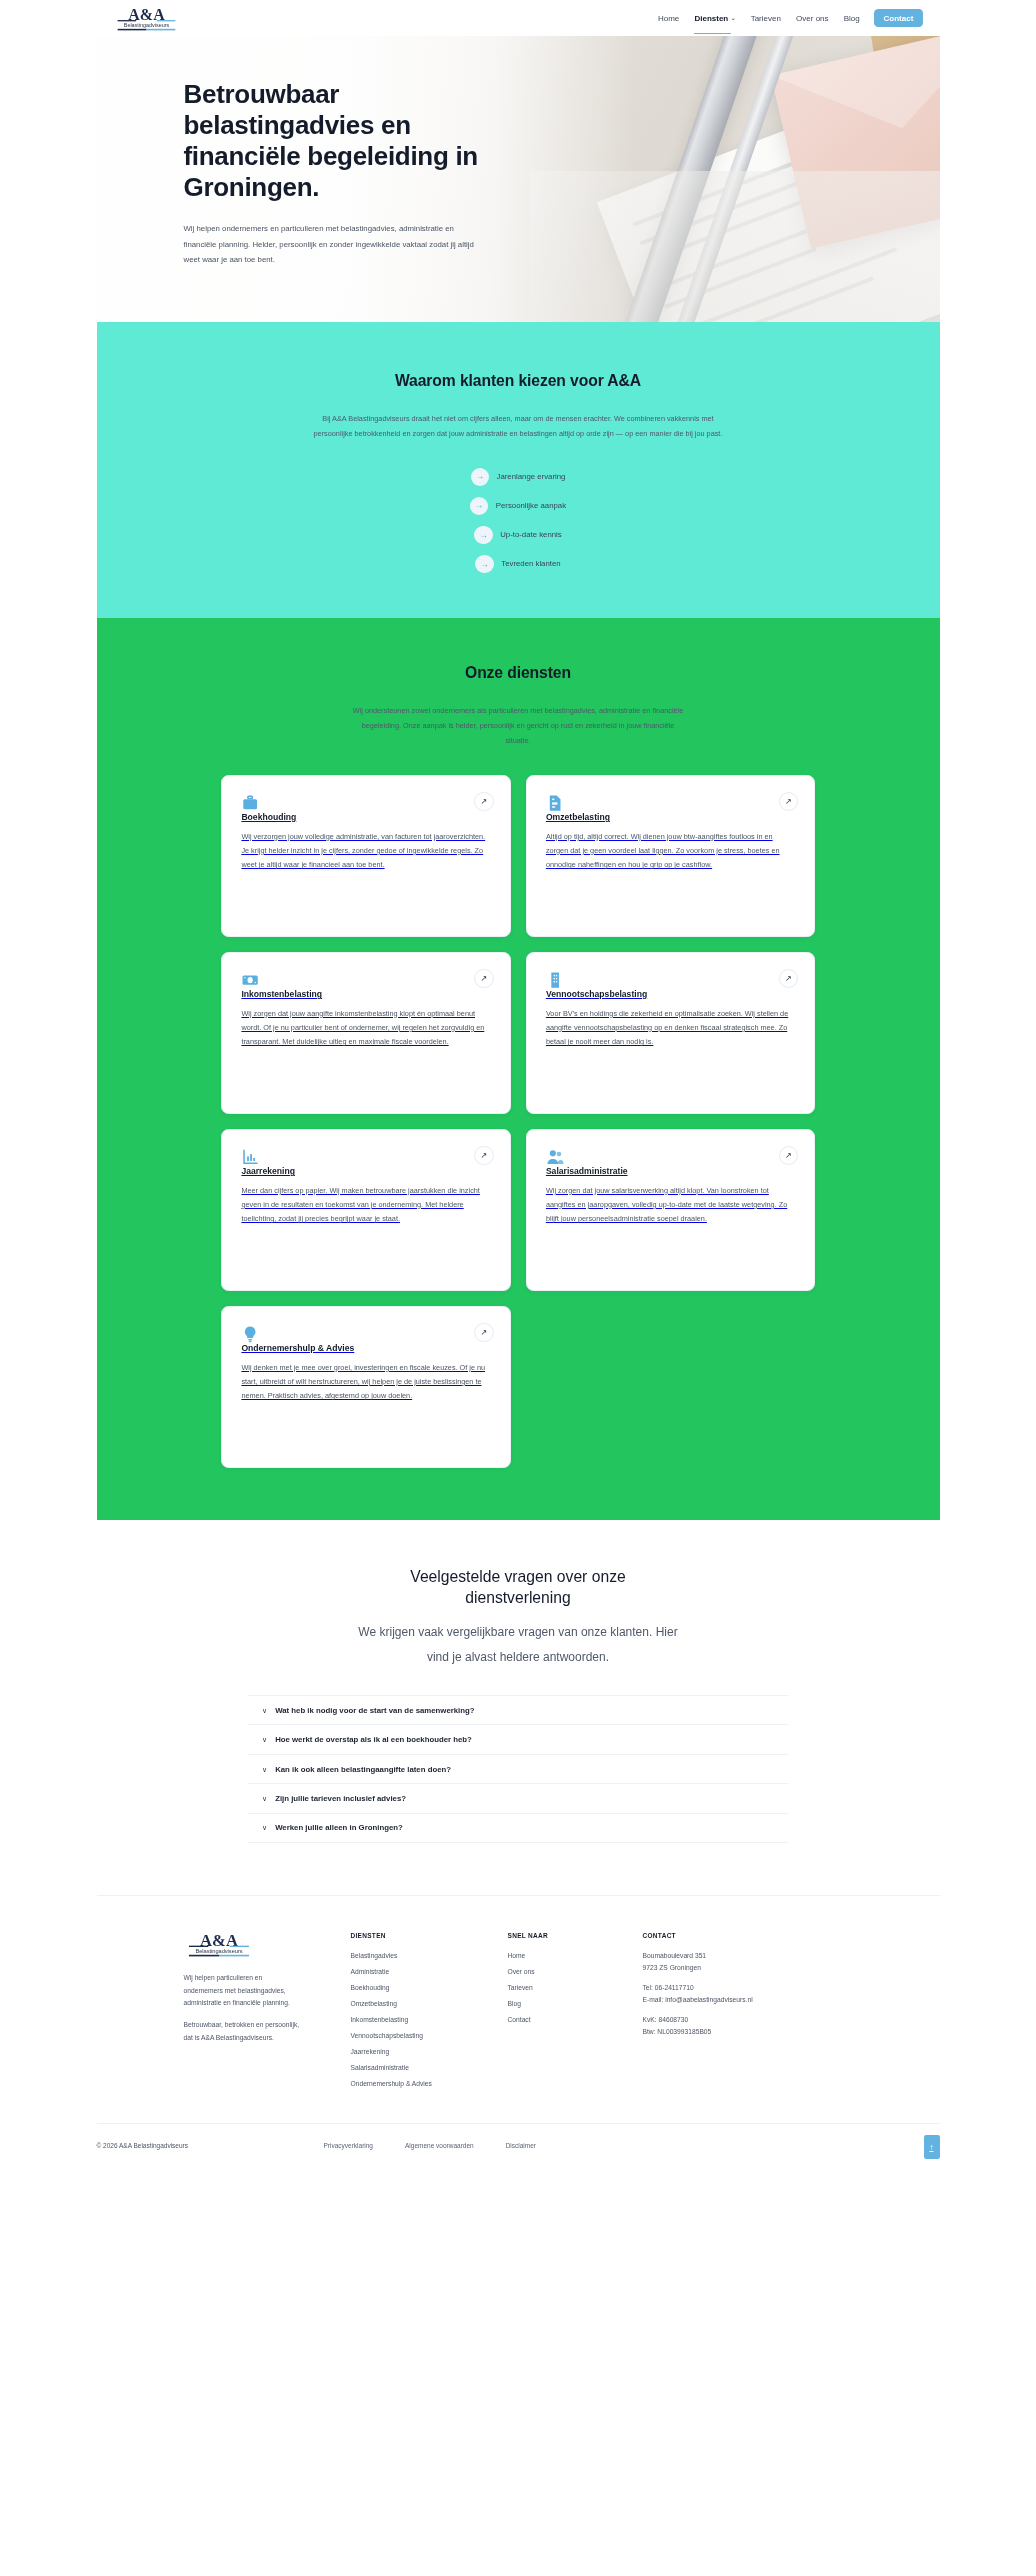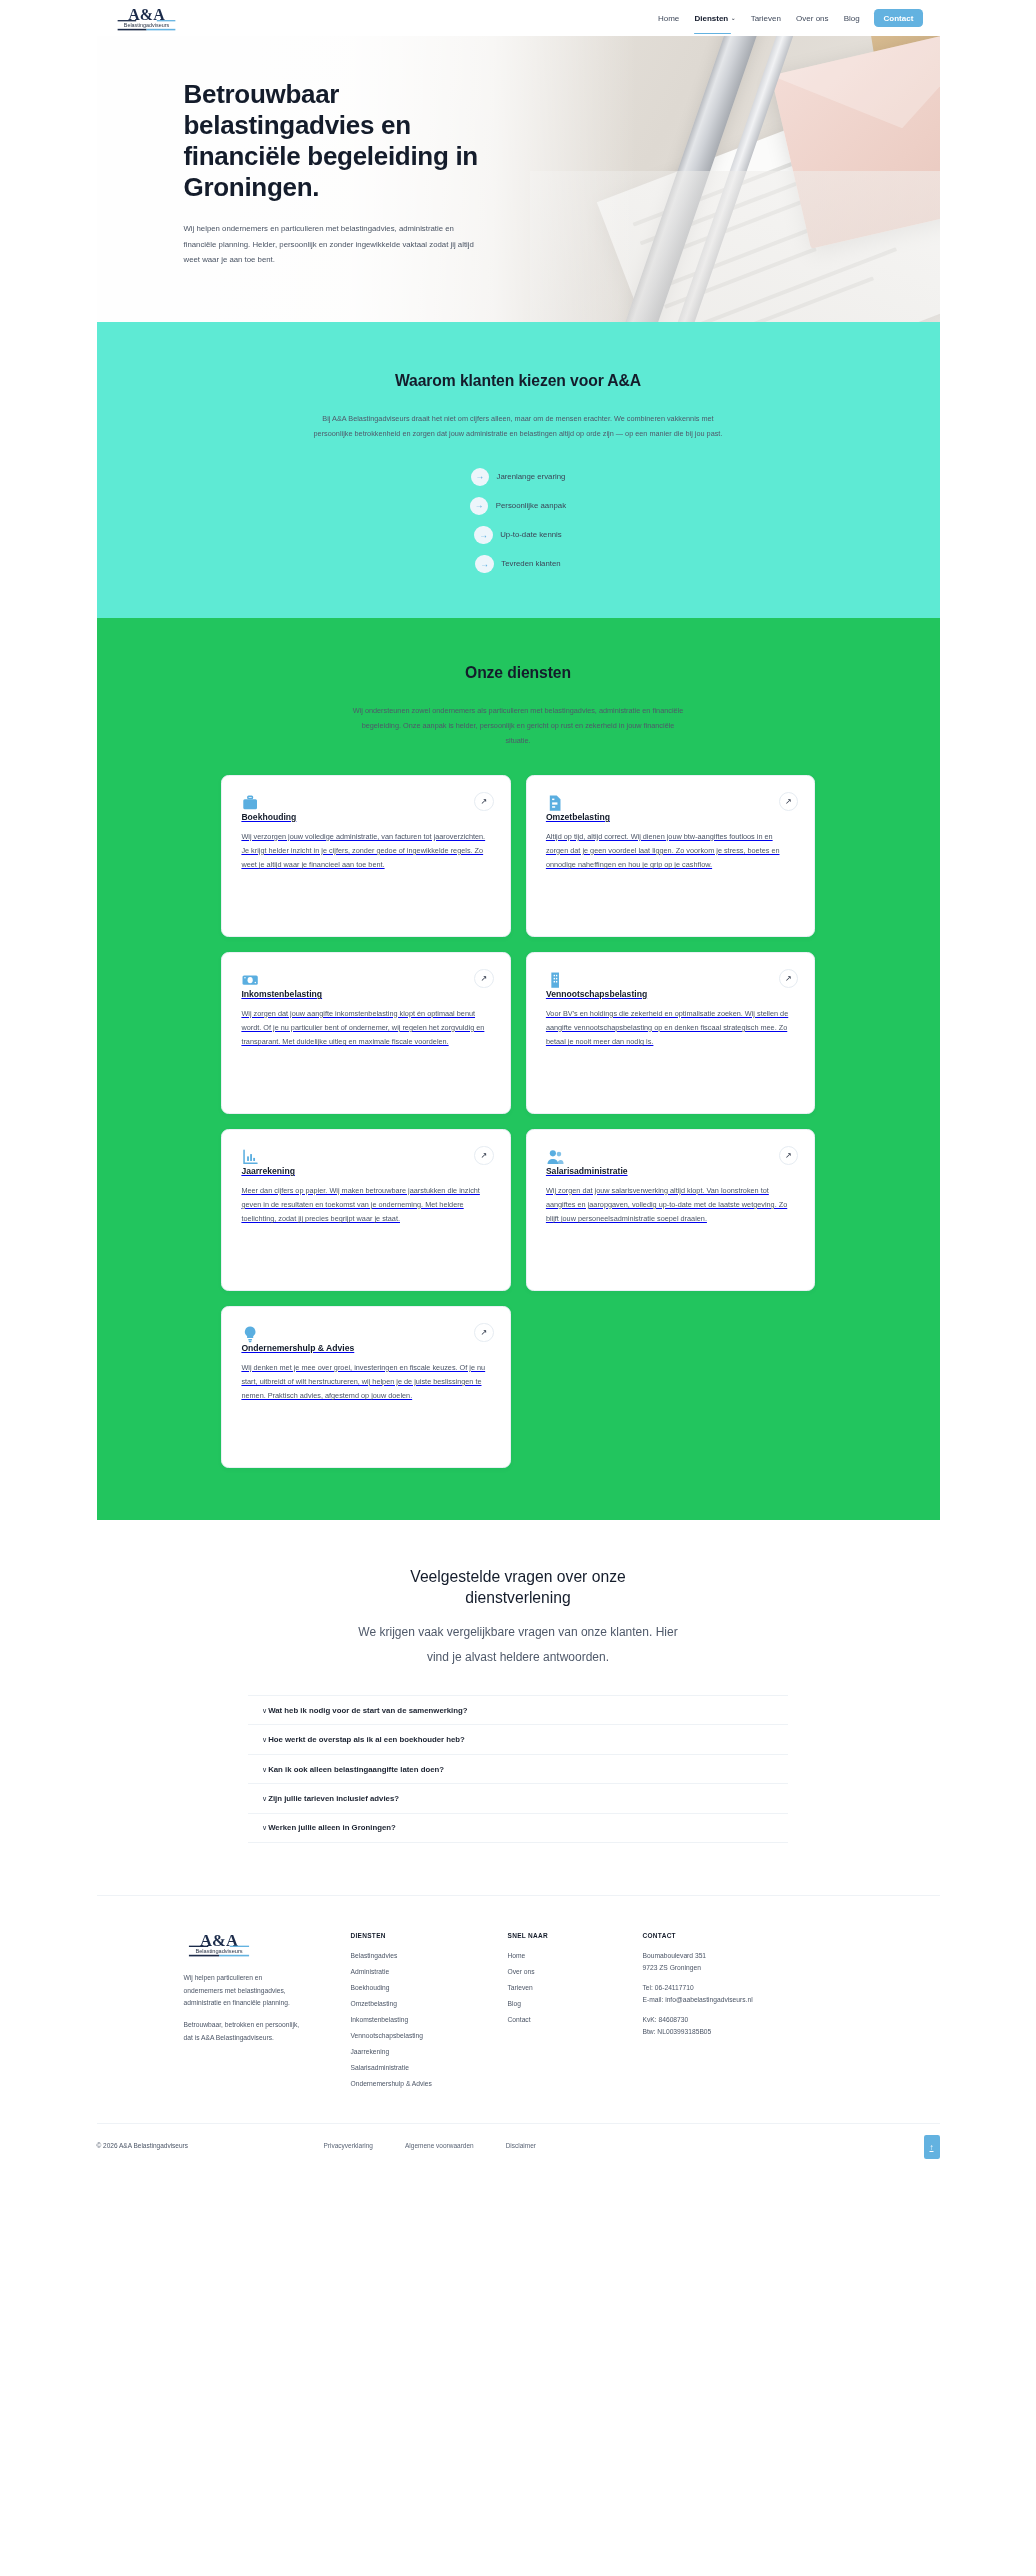--- a/index.html
+++ b/index.html
@@ -174,21 +174,21 @@
   .card p { font-size:7.3px; line-height:1.95; color:#4b5566; margin:0; }
 
   
   .faq { background:#ffffff; padding:46px 0 52px; }
   .faq .head { text-align:center; }
   h2.faq-title { font-size:15.7px; font-weight:400; color:#141c2b; margin:0 0 7px; line-height:1.35; }
   .faq-sub { font-size:12px; line-height:2.05; color:#4f596a; max-width:335px; margin:12px auto 26px; }
   .faq-list { width:540px; margin:0 auto; border-top:0.5px solid #eef2f6; }
   .faq-row {
     border-bottom:0.5px solid #eef2f6;
-    padding:9.7px 14px; display:flex; align-items:center; gap:1px;
+    padding:9.7px 14px; display:flex; align-items:center; gap:8px;
     cursor:pointer;
   }
   .faq-row .fchev { color:#2b3446; font-size:7px; line-height:1; }
   .faq-row .fq { font-size:7.8px; font-weight:700; color:#1b2230; }
 
   
   footer.site-footer { background:#ffffff; border-top:0.5px solid #eef2f6; padding:33px 0 0; }
   .footer-grid {
     width:669px; margin:0 auto;
     display:grid; grid-template-columns:167px 157px 135px 1fr; gap:0;

